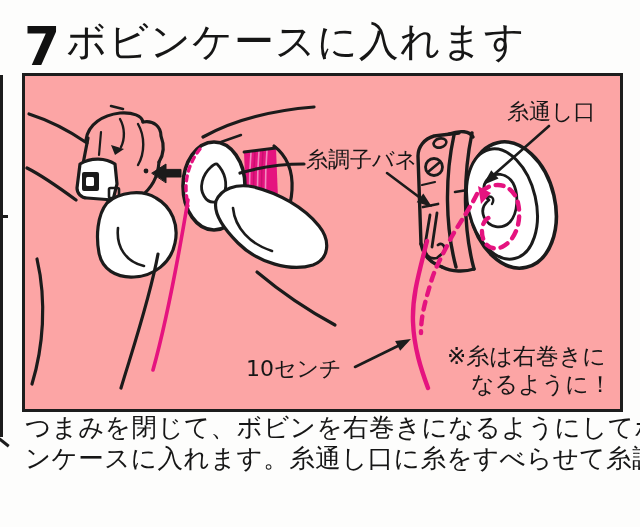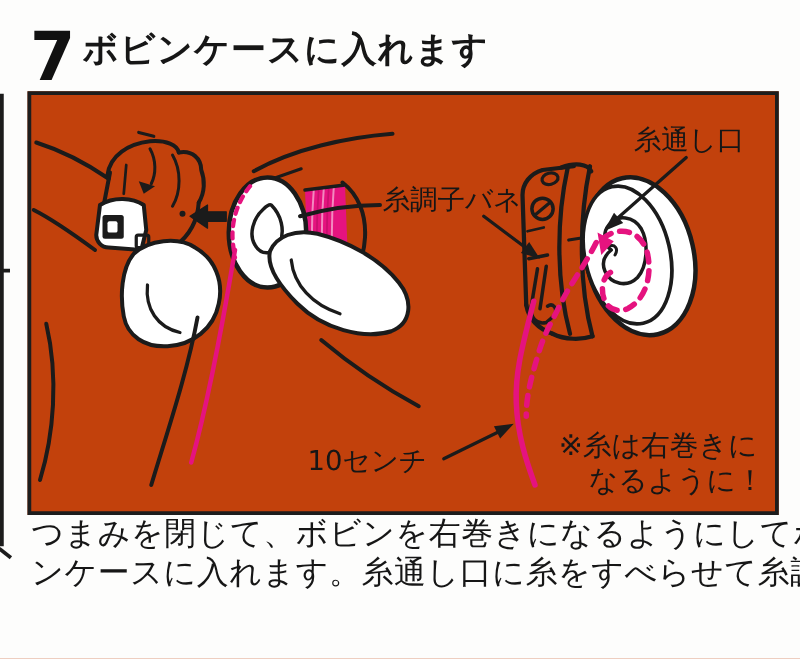--- a/index.html
+++ b/index.html
@@ -15,27 +15,27 @@
   .edge-line{position:absolute;left:0;top:75px;width:3px;height:362px;background:#1c1c1c;}
   .edge-tick{position:absolute;left:0;top:215px;width:8px;height:3px;background:#1c1c1c;}
   .edge-stray{position:absolute;left:-2px;top:441px;width:12px;height:3px;background:#1c1c1c;transform:rotate(38deg);}
   
   .hdr{position:absolute;left:24px;top:10px;height:62px;display:flex;align-items:flex-end;}
   .step-num{
     font-size:52px;line-height:52px;font-weight:800;letter-spacing:-2px;
     transform:scaleY(1.04);color:#111;
   }
   .step-title{
-    font-size:28px;font-weight:700;color:#161616;margin:0 0 13px 8px;
+    font-size:40px;font-weight:400;color:#161616;margin:0 0 3px 8px;
     letter-spacing:1px;white-space:nowrap;
   }
   
   .figure-box{
     position:absolute;left:22px;top:73px;width:595px;height:333px;
-    border:3px solid #1d1d1d;background:#c2410c;
+    border:3px solid #1d1d1d;background:#fca5a5;
   }
   .figure-box svg{display:block;}
   
   .caption{
     position:absolute;left:25px;top:412px;width:606px;
     font-size:25.5px;line-height:31px;color:#161616;letter-spacing:.5px;
     white-space:nowrap;
   }
   .caption div{height:31px;}
 </style>

